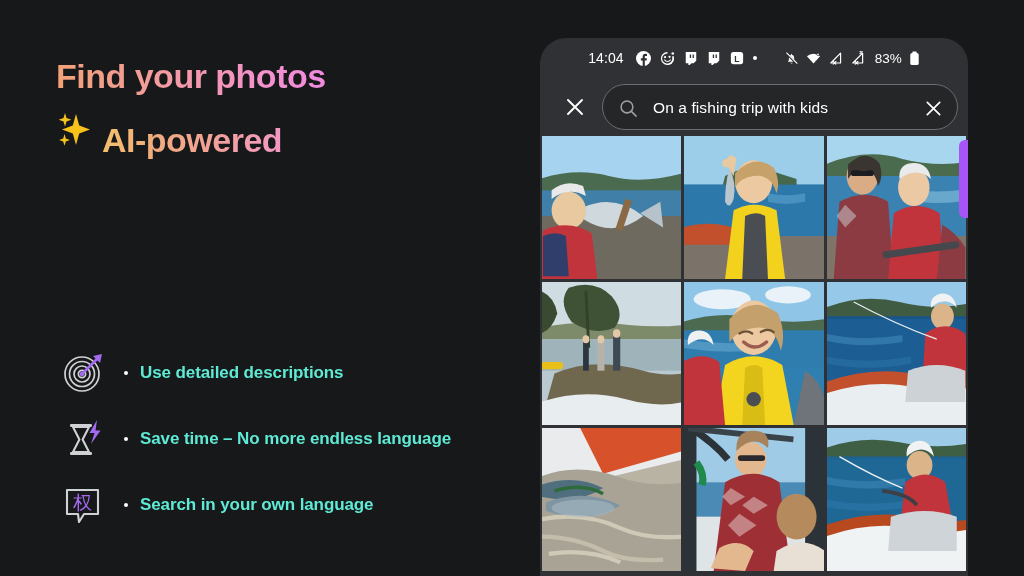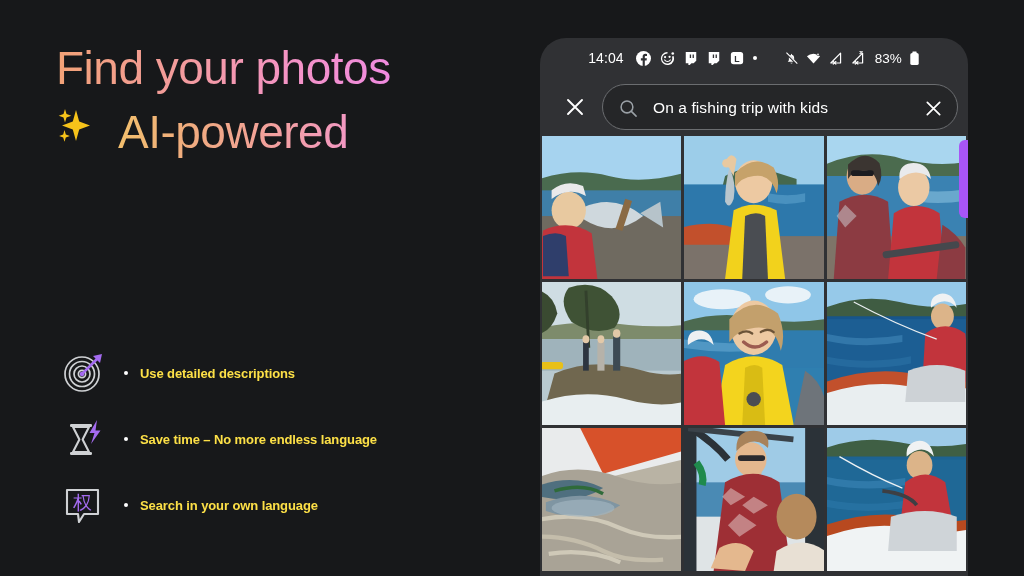--- a/index.html
+++ b/index.html
@@ -7,33 +7,33 @@
   body {
     background:#17181a;
     font-family:"Liberation Sans", sans-serif;
     position:relative;
   }
 
   
   .left-panel { position:absolute; left:0; top:0; width:530px; height:576px; }
 
   .headline {
-    position:absolute; left:56px; top:36px; width:460px;
-    font-size:46px; line-height:64px; font-weight:400;
+    position:absolute; left:56px; top:44px; width:460px;
+    font-size:34px; line-height:64px; font-weight:700;
     letter-spacing:-0.5px; white-space:nowrap;
   }
   .hl-line { display:block; }
   .hl-line span.txt {
     background-image:linear-gradient(100deg,#f7d070 0%,#f3a977 22%,#f2a08a 42%,#f39fb4 62%,#ef8fd6 100%);
     -webkit-background-clip:text; background-clip:text;
     -webkit-text-fill-color:transparent; color:transparent;
   }
   .hl-line.l1 span.txt { background-image:linear-gradient(95deg,#f2a276 0%,#f39ba0 40%,#f493c8 72%,#ef8ae0 100%); }
   .hl-line.l2 span.txt { background-image:linear-gradient(95deg,#f3bd70 0%,#f3a886 45%,#f59fb0 100%); }
-  .hl-line.l3 span.txt { background-image:linear-gradient(95deg,#f3c06c 0%,#f0ac7e 30%,#f2a394 58%,#f398c4 100%);margin-left:16px; }
+  .hl-line.l3 span.txt { background-image:linear-gradient(95deg,#f3c06c 0%,#f0ac7e 30%,#f2a394 58%,#f398c4 100%); }
   .hl-line.l4 span.txt { background-image:linear-gradient(95deg,#f5d95c 0%,#f5c961 28%,#f3b378 60%,#f09a9c 100%); }
 
   .sparkle {
     display:inline-block; vertical-align:-2px;
     font-size:40px; line-height:1;
     color:#f5c40f;
     margin-right:2px;
   }
   .sparkle svg { display:block; }
 
@@ -41,21 +41,21 @@
   .features { position:absolute; left:56px; top:340px; width:460px; }
   .feature-row {
     display:flex; align-items:center; height:66px; margin-bottom:0;
   }
   .feature-icon {
     width:56px; height:52px; flex:0 0 56px;
     display:flex; align-items:center; justify-content:center;
   }
   .feature-text {
     display:flex; align-items:center;
-    font-size:13px; font-weight:700; color:#fde047;
+    font-size:17px; font-weight:700; color:#5eead4;
     letter-spacing:-0.1px; white-space:nowrap;
   }
   .bullet-dot {
     width:4px; height:4px; border-radius:50%;
     background:#ffffff; margin:0 12px 0 12px; flex:0 0 4px;
   }
 
   
   .phone {
     position:absolute; left:540px; top:38px;

